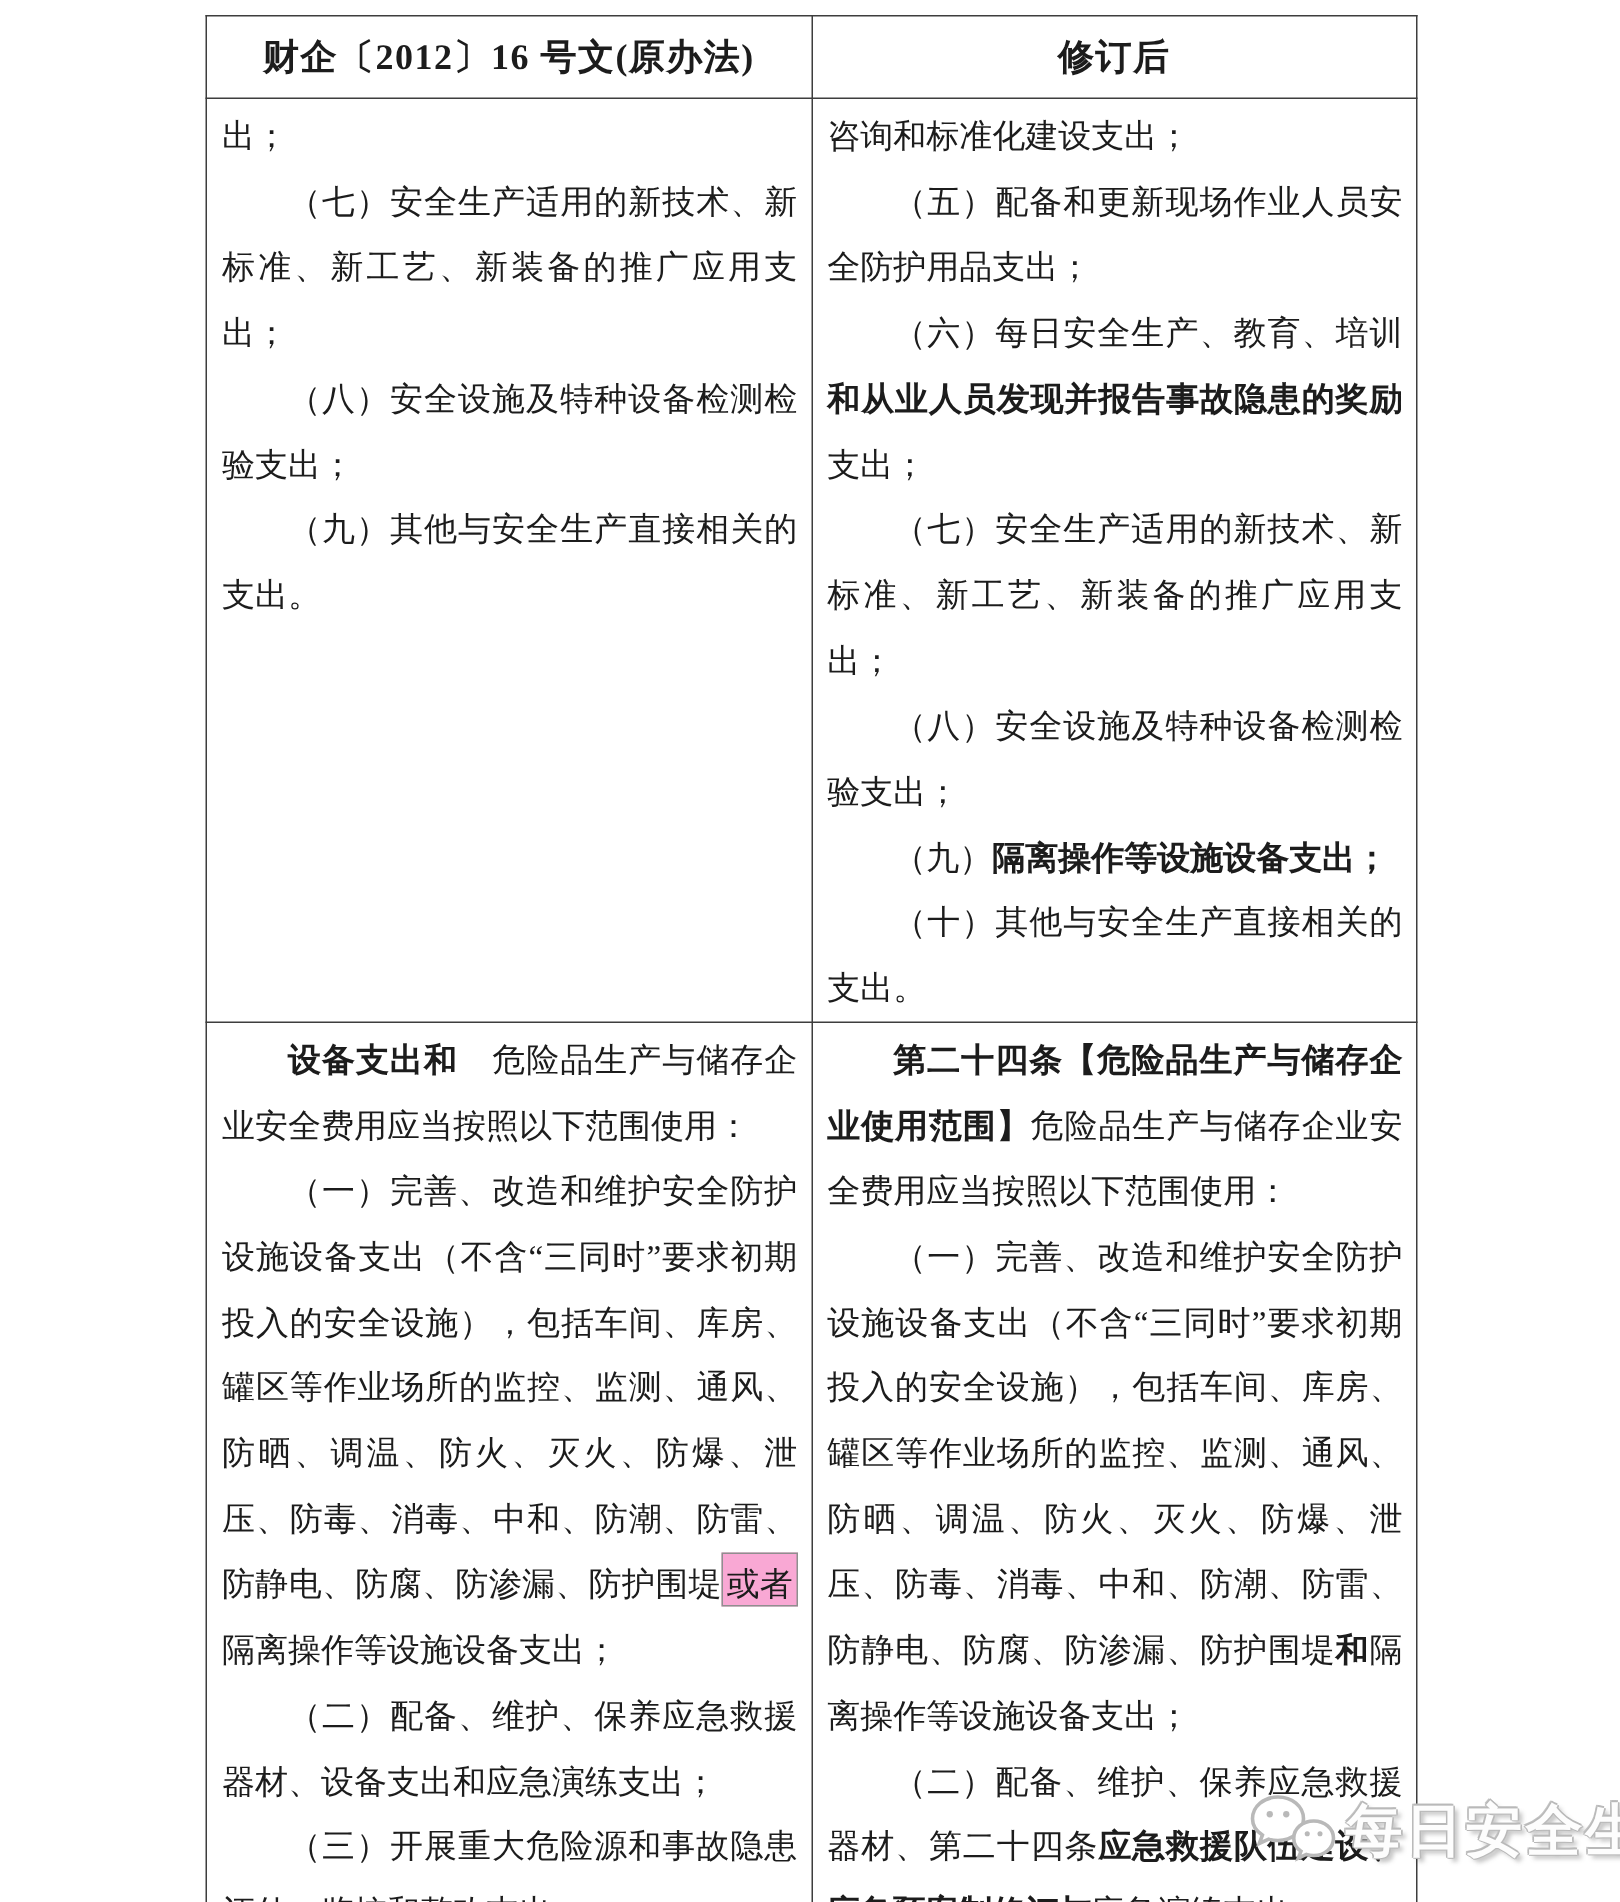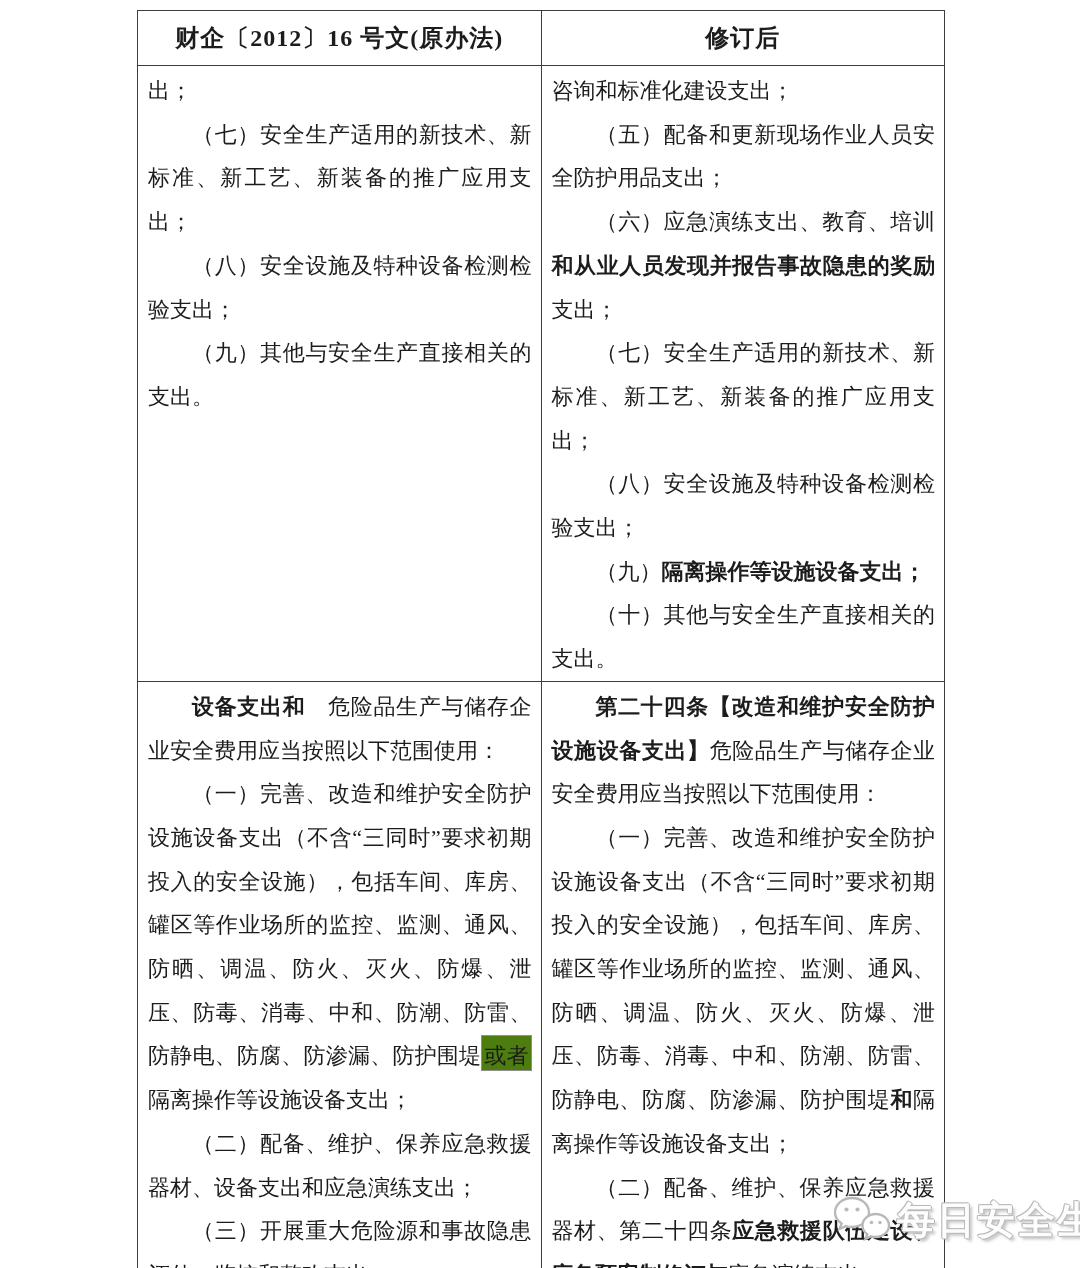--- a/index.html
+++ b/index.html
@@ -41,21 +41,21 @@
   }
   .cell p {
     text-indent: 2em;
     text-align: justify;
     text-align-last: left;
     margin: 0;
   }
   .cell p.no-indent { text-indent: 0; }
   .run-bold { font-weight: bold; }
   .run-boxed {
-    background: #4d7c0f;
+    background: #f9a8d4;
     border: 1.5px solid #8f8f8f;
     padding: 7px 2px 2px 2px;
     font-family: Liberation Serif, serif;
   }
   .watermark {
     position: absolute;
     left: 831px; top: 1194px;
     display: flex;
     align-items: center;
     gap: 4px;
@@ -88,36 +88,36 @@
     <tr class="row-1">
       <td class="cell">
           <p class="no-indent"><span>出；</span></p>
           <p><span>（七）安全生产适用的新技术、新标准、新工艺、新装备的推广应用支出；</span></p>
           <p><span>（八）安全设施及特种设备检测检验支出；</span></p>
           <p><span>（九）其他与安全生产直接相关的支出。</span></p>
         </td>
       <td class="cell">
           <p class="no-indent"><span>咨询和标准化建设支出；</span></p>
           <p><span>（五）配备和更新现场作业人员安全防护用品支出；</span></p>
-          <p><span>（六）应急演练支出、教育、培训</span><span class="run-bold">和从业人员发现并报告事故隐患的奖励</span><span>支出；</span></p>
+          <p><span>（六）每日安全生产、教育、培训</span><span class="run-bold">和从业人员发现并报告事故隐患的奖励</span><span>支出；</span></p>
           <p><span>（七）安全生产适用的新技术、新标准、新工艺、新装备的推广应用支出；</span></p>
           <p><span>（八）安全设施及特种设备检测检验支出；</span></p>
           <p><span>（九）</span><span class="run-bold">隔离操作等设施设备支出；</span></p>
           <p><span>（十）其他与安全生产直接相关的支出。</span></p>
         </td>
     </tr>
     <tr class="row-2">
       <td class="cell">
           <p><span class="run-bold">设备支出和</span><span>　危险品生产与储存企业安全费用应当按照以下范围使用：</span></p>
           <p><span>（一）完善、改造和维护安全防护设施设备支出（不含“三同时”要求初期投入的安全设施），包括车间、库房、罐区等作业场所的监控、监测、通风、防晒、调温、防火、灭火、防爆、泄压、防毒、消毒、中和、防潮、防雷、防静电、防腐、防渗漏、防护围堤</span><span class="run-boxed">或者</span><span>隔离操作等设施设备支出；</span></p>
           <p><span>（二）配备、维护、保养应急救援器材、设备支出和应急演练支出；</span></p>
           <p><span>（三）开展重大危险源和事故隐患评估、监控和整改支出；</span></p>
         </td>
       <td class="cell">
-          <p><span class="run-bold">第二十四条【改造和维护安全防护设施设备支出】</span><span>危险品生产与储存企业安全费用应当按照以下范围使用：</span></p>
+          <p><span class="run-bold">第二十四条【危险品生产与储存企业使用范围】</span><span>危险品生产与储存企业安全费用应当按照以下范围使用：</span></p>
           <p><span>（一）完善、改造和维护安全防护设施设备支出（不含“三同时”要求初期投入的安全设施），包括车间、库房、罐区等作业场所的监控、监测、通风、防晒、调温、防火、灭火、防爆、泄压、防毒、消毒、中和、防潮、防雷、防静电、防腐、防渗漏、防护围堤</span><span class="run-bold">和</span><span>隔离操作等设施设备支出；</span></p>
           <p><span>（二）配备、维护、保养应急救援器材、第二十四条</span><span class="run-bold">应急救援队伍建设、应急预案制修订与</span><span>应急演练支出；</span></p>
         </td>
     </tr>
   </tbody>
 </table>
 
 <div class="watermark">
   <svg class="wechat-icon" width="62" height="52" viewBox="0 0 62 52">
     <g fill="#ffffff" stroke="#b9b9b9" stroke-width="2.4">

